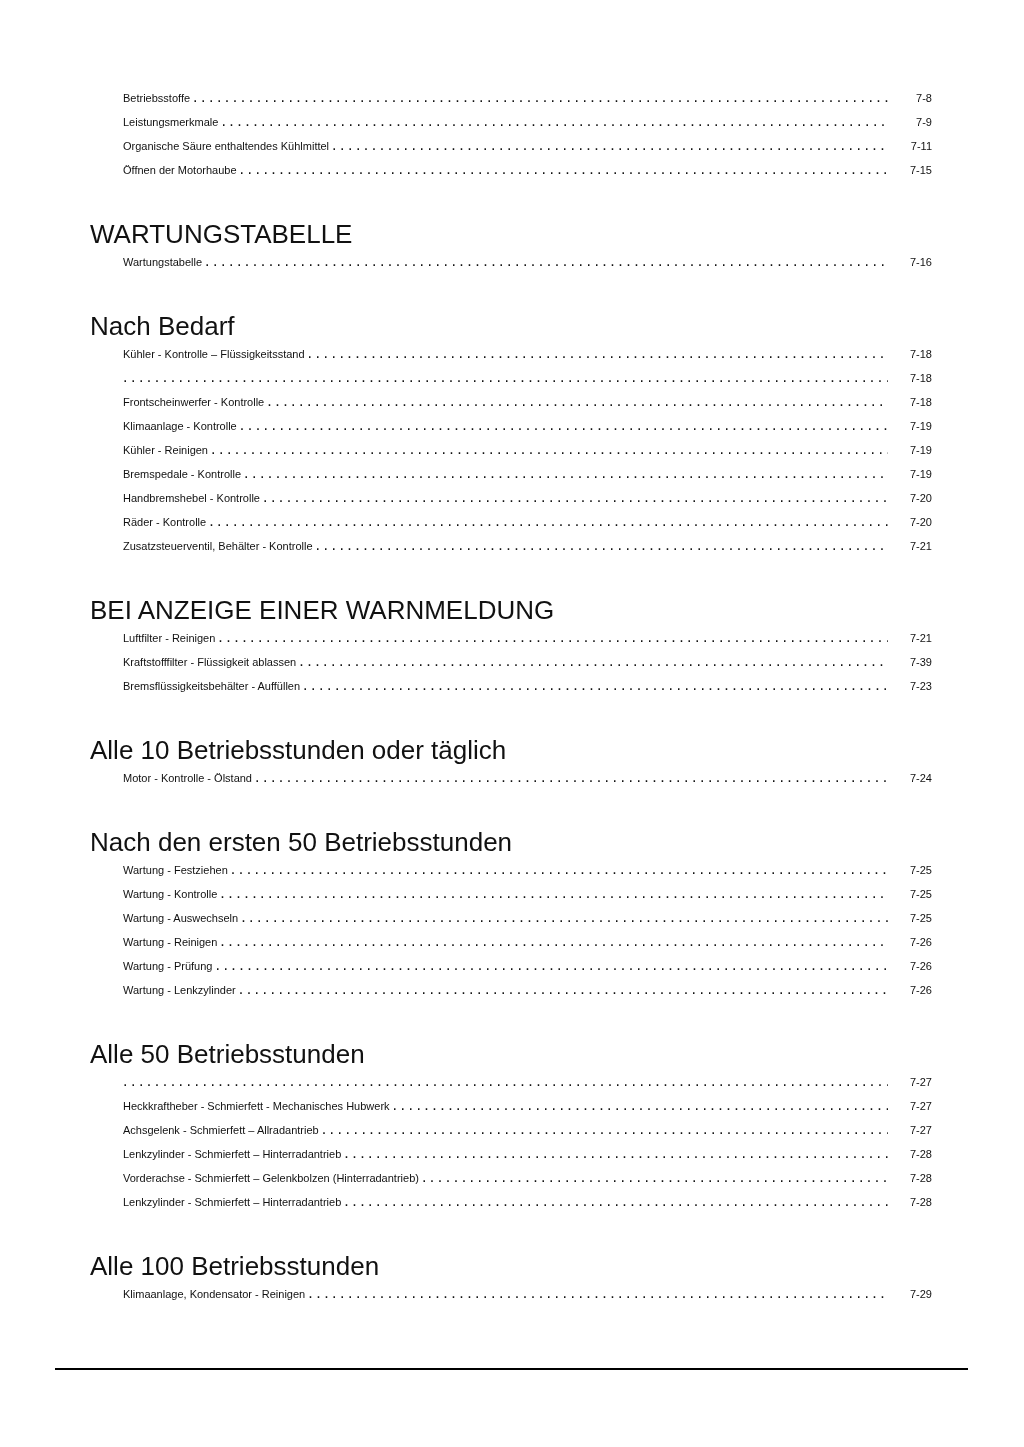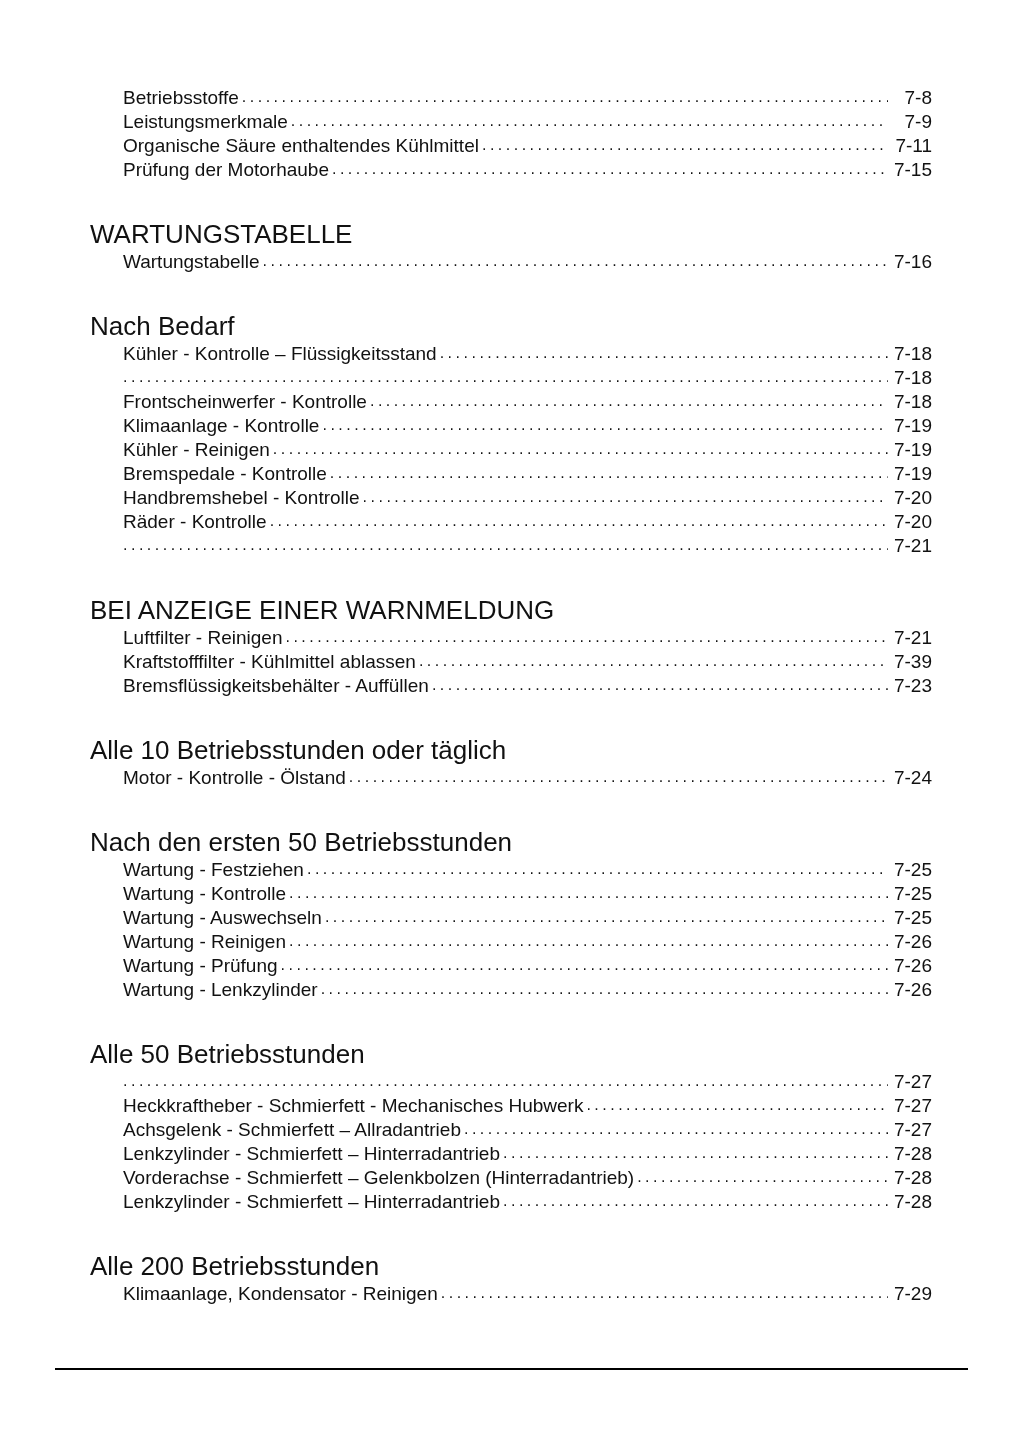--- a/index.html
+++ b/index.html
@@ -26,21 +26,21 @@
     margin-top: 36px;
     font-weight: 400;
     color: #111111;
   }
   .entries {
     margin-left: 33px;
   }
   .entry {
     display: flex;
     align-items: flex-end;
-    font-size: 19px;
+    font-size: 11px;
     line-height: 24px;
   }
   .entry .label {
     white-space: nowrap;
     padding-right: 3px;
     flex: none;
   }
   .entry .dots {
     flex: 1 1 auto;
     overflow: hidden;
@@ -88,21 +88,21 @@
 
 
   <div class="entry">
     <span class="label">Organische Säure enthaltendes Kühlmittel</span>
     <span class="dots"></span>
     <span class="page">7-11</span>
   </div>
 
 
   <div class="entry">
-    <span class="label">Prüfung der Motorhaube</span>
+    <span class="label">Öffnen der Motorhaube</span>
     <span class="dots"></span>
     <span class="page">7-15</span>
   </div>
 </div>
   </section>
 
   <section class="toc-section">
     <h2 class="section-heading">WARTUNGSTABELLE</h2>
     <div class="entries">
   <div class="entry">
@@ -157,37 +157,38 @@
     <span class="page">7-20</span>
   </div>
 
   <div class="entry">
     <span class="label">Räder - Kontrolle</span>
     <span class="dots"></span>
     <span class="page">7-20</span>
   </div>
 
   <div class="entry">
+    <span class="label">Zusatzsteuerventil, Behälter - Kontrolle</span>
     <span class="dots"></span>
     <span class="page">7-21</span>
   </div>
 </div>
   </section>
 
   <section class="toc-section">
     <h2 class="section-heading">BEI ANZEIGE EINER WARNMELDUNG</h2>
     <div class="entries">
   <div class="entry">
     <span class="label">Luftfilter - Reinigen</span>
     <span class="dots"></span>
     <span class="page">7-21</span>
   </div>
 
   <div class="entry">
-    <span class="label">Kraftstofffilter - Kühlmittel ablassen</span>
+    <span class="label">Kraftstofffilter - Flüssigkeit ablassen</span>
     <span class="dots"></span>
     <span class="page">7-39</span>
   </div>
 
   <div class="entry">
     <span class="label">Bremsflüssigkeitsbehälter - Auffüllen</span>
     <span class="dots"></span>
     <span class="page">7-23</span>
   </div>
 </div>
@@ -279,21 +280,21 @@
 
   <div class="entry">
     <span class="label">Lenkzylinder - Schmierfett – Hinterradantrieb</span>
     <span class="dots"></span>
     <span class="page">7-28</span>
   </div>
 </div>
   </section>
 
   <section class="toc-section">
-    <h2 class="section-heading">Alle 200 Betriebsstunden</h2>
+    <h2 class="section-heading">Alle 100 Betriebsstunden</h2>
     <div class="entries">
   <div class="entry">
     <span class="label">Klimaanlage, Kondensator - Reinigen</span>
     <span class="dots"></span>
     <span class="page">7-29</span>
   </div>
 </div>
   </section>
 </main>
 

